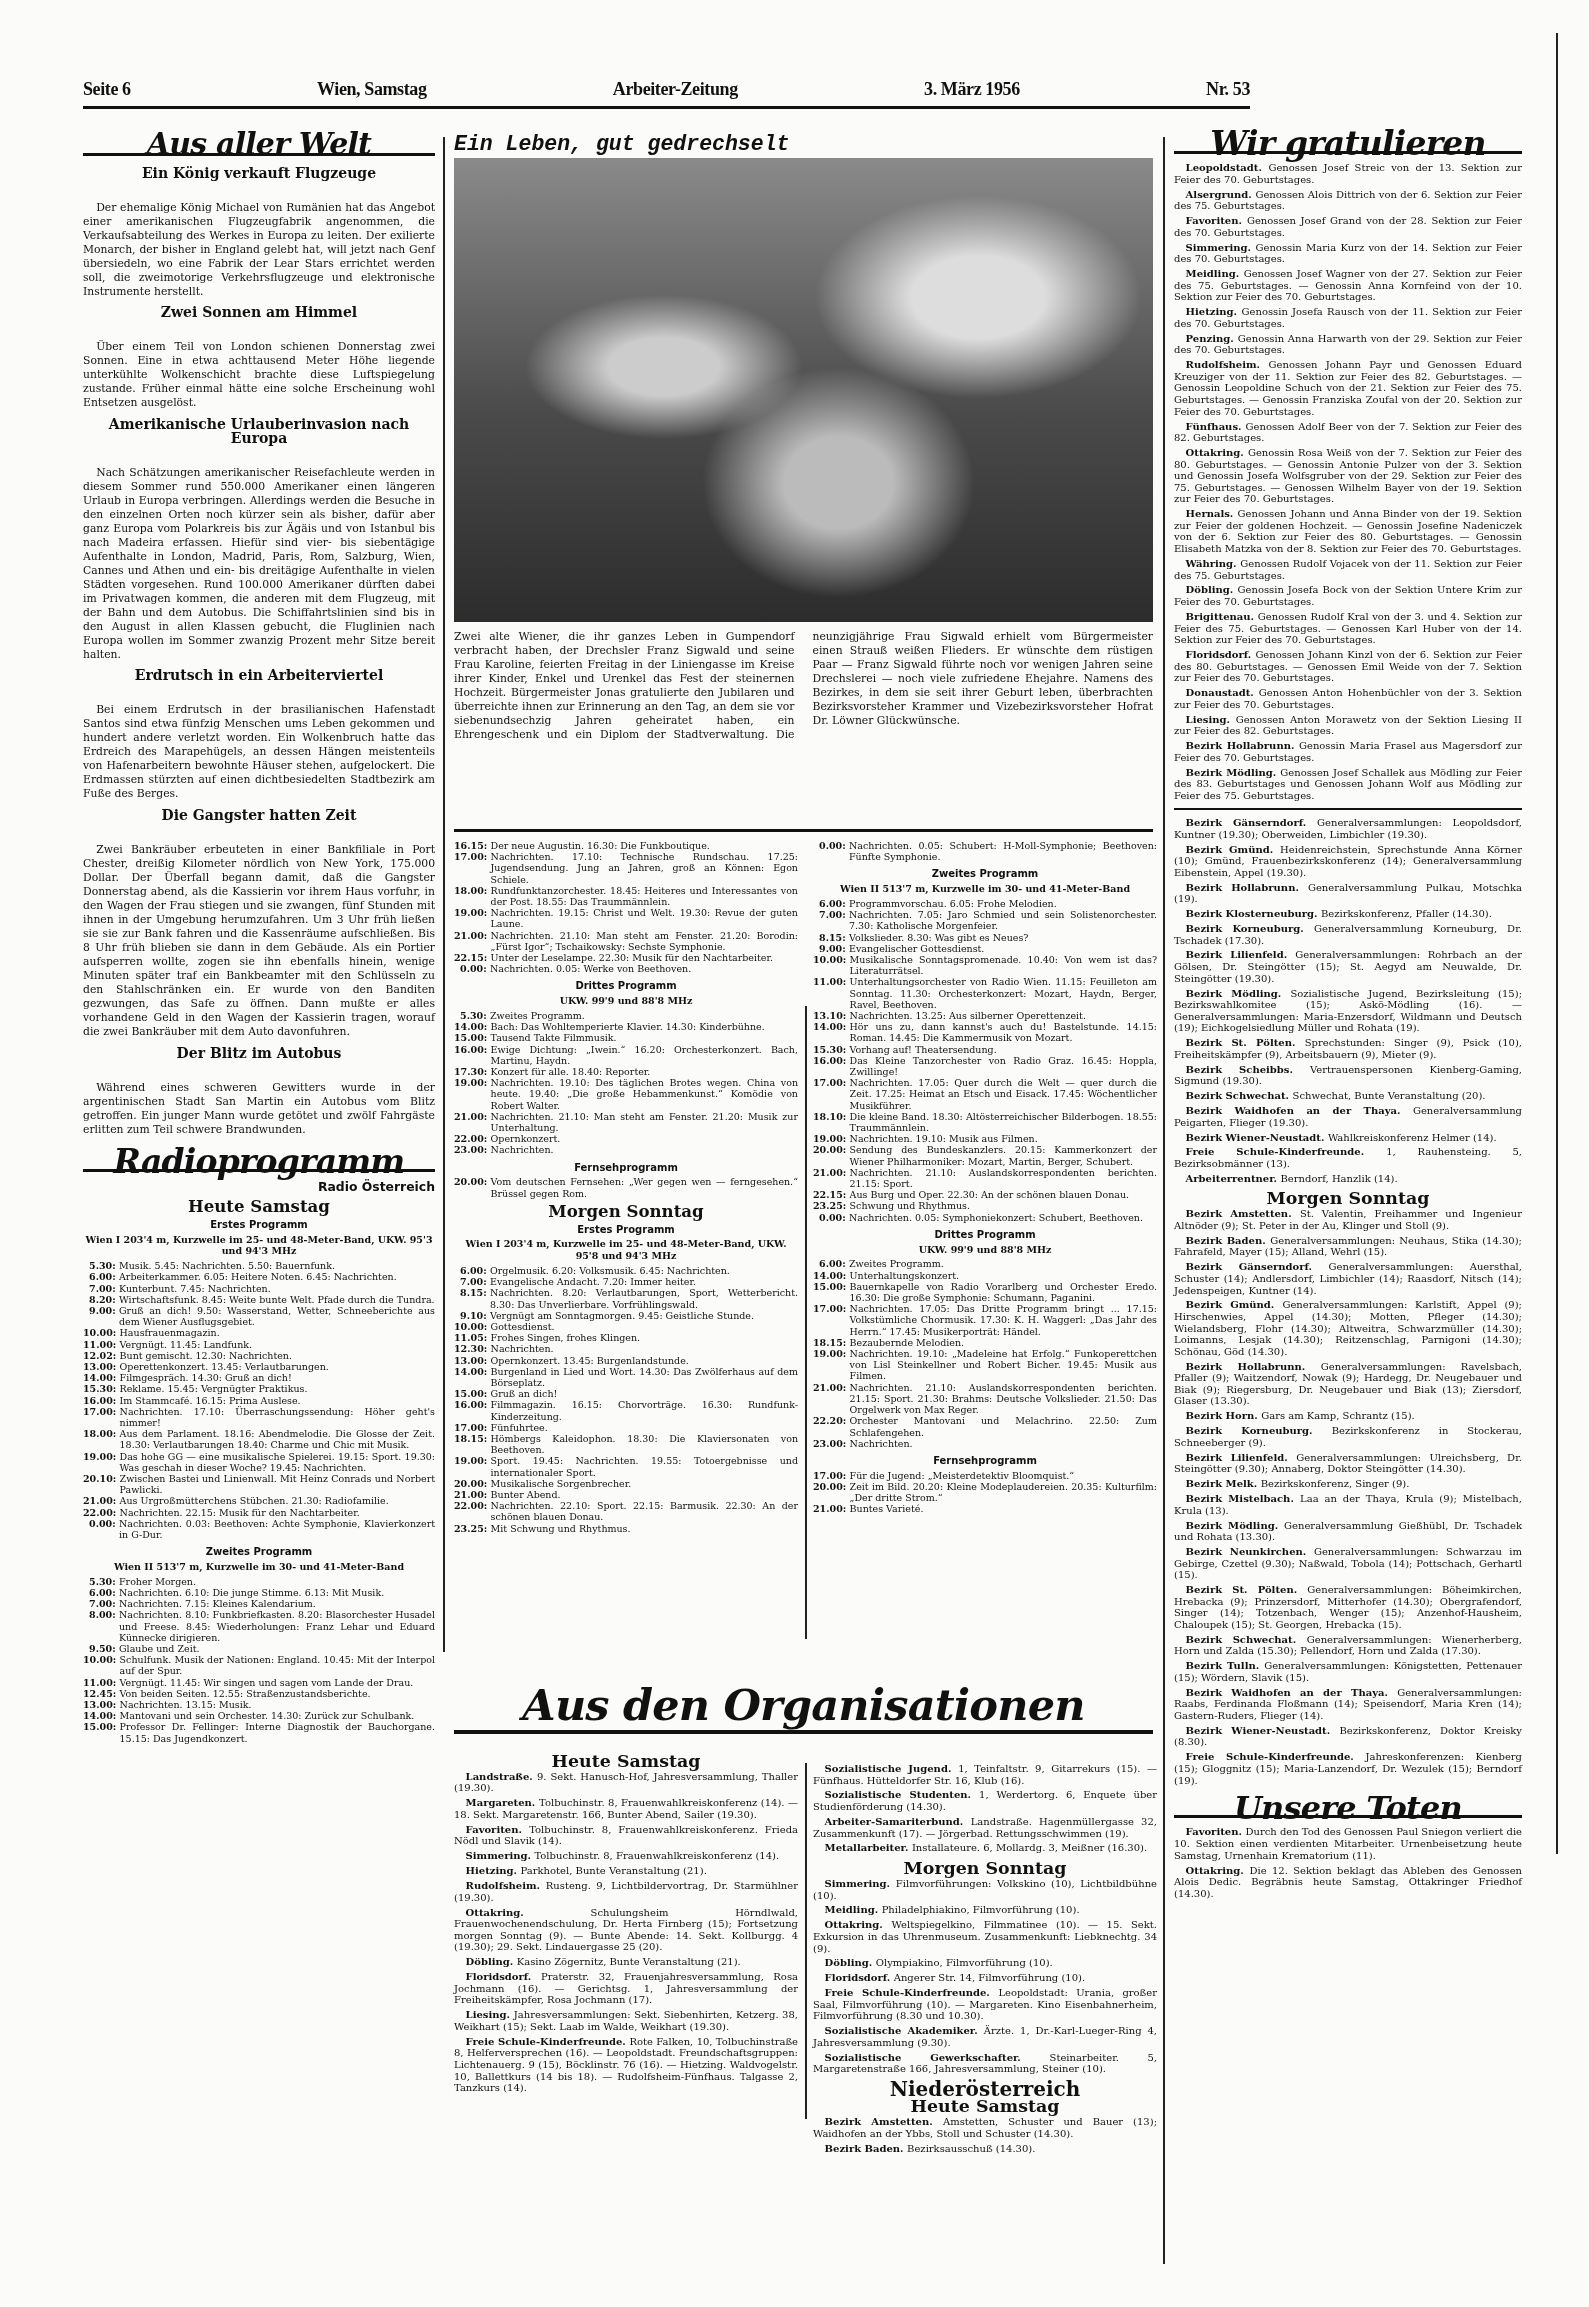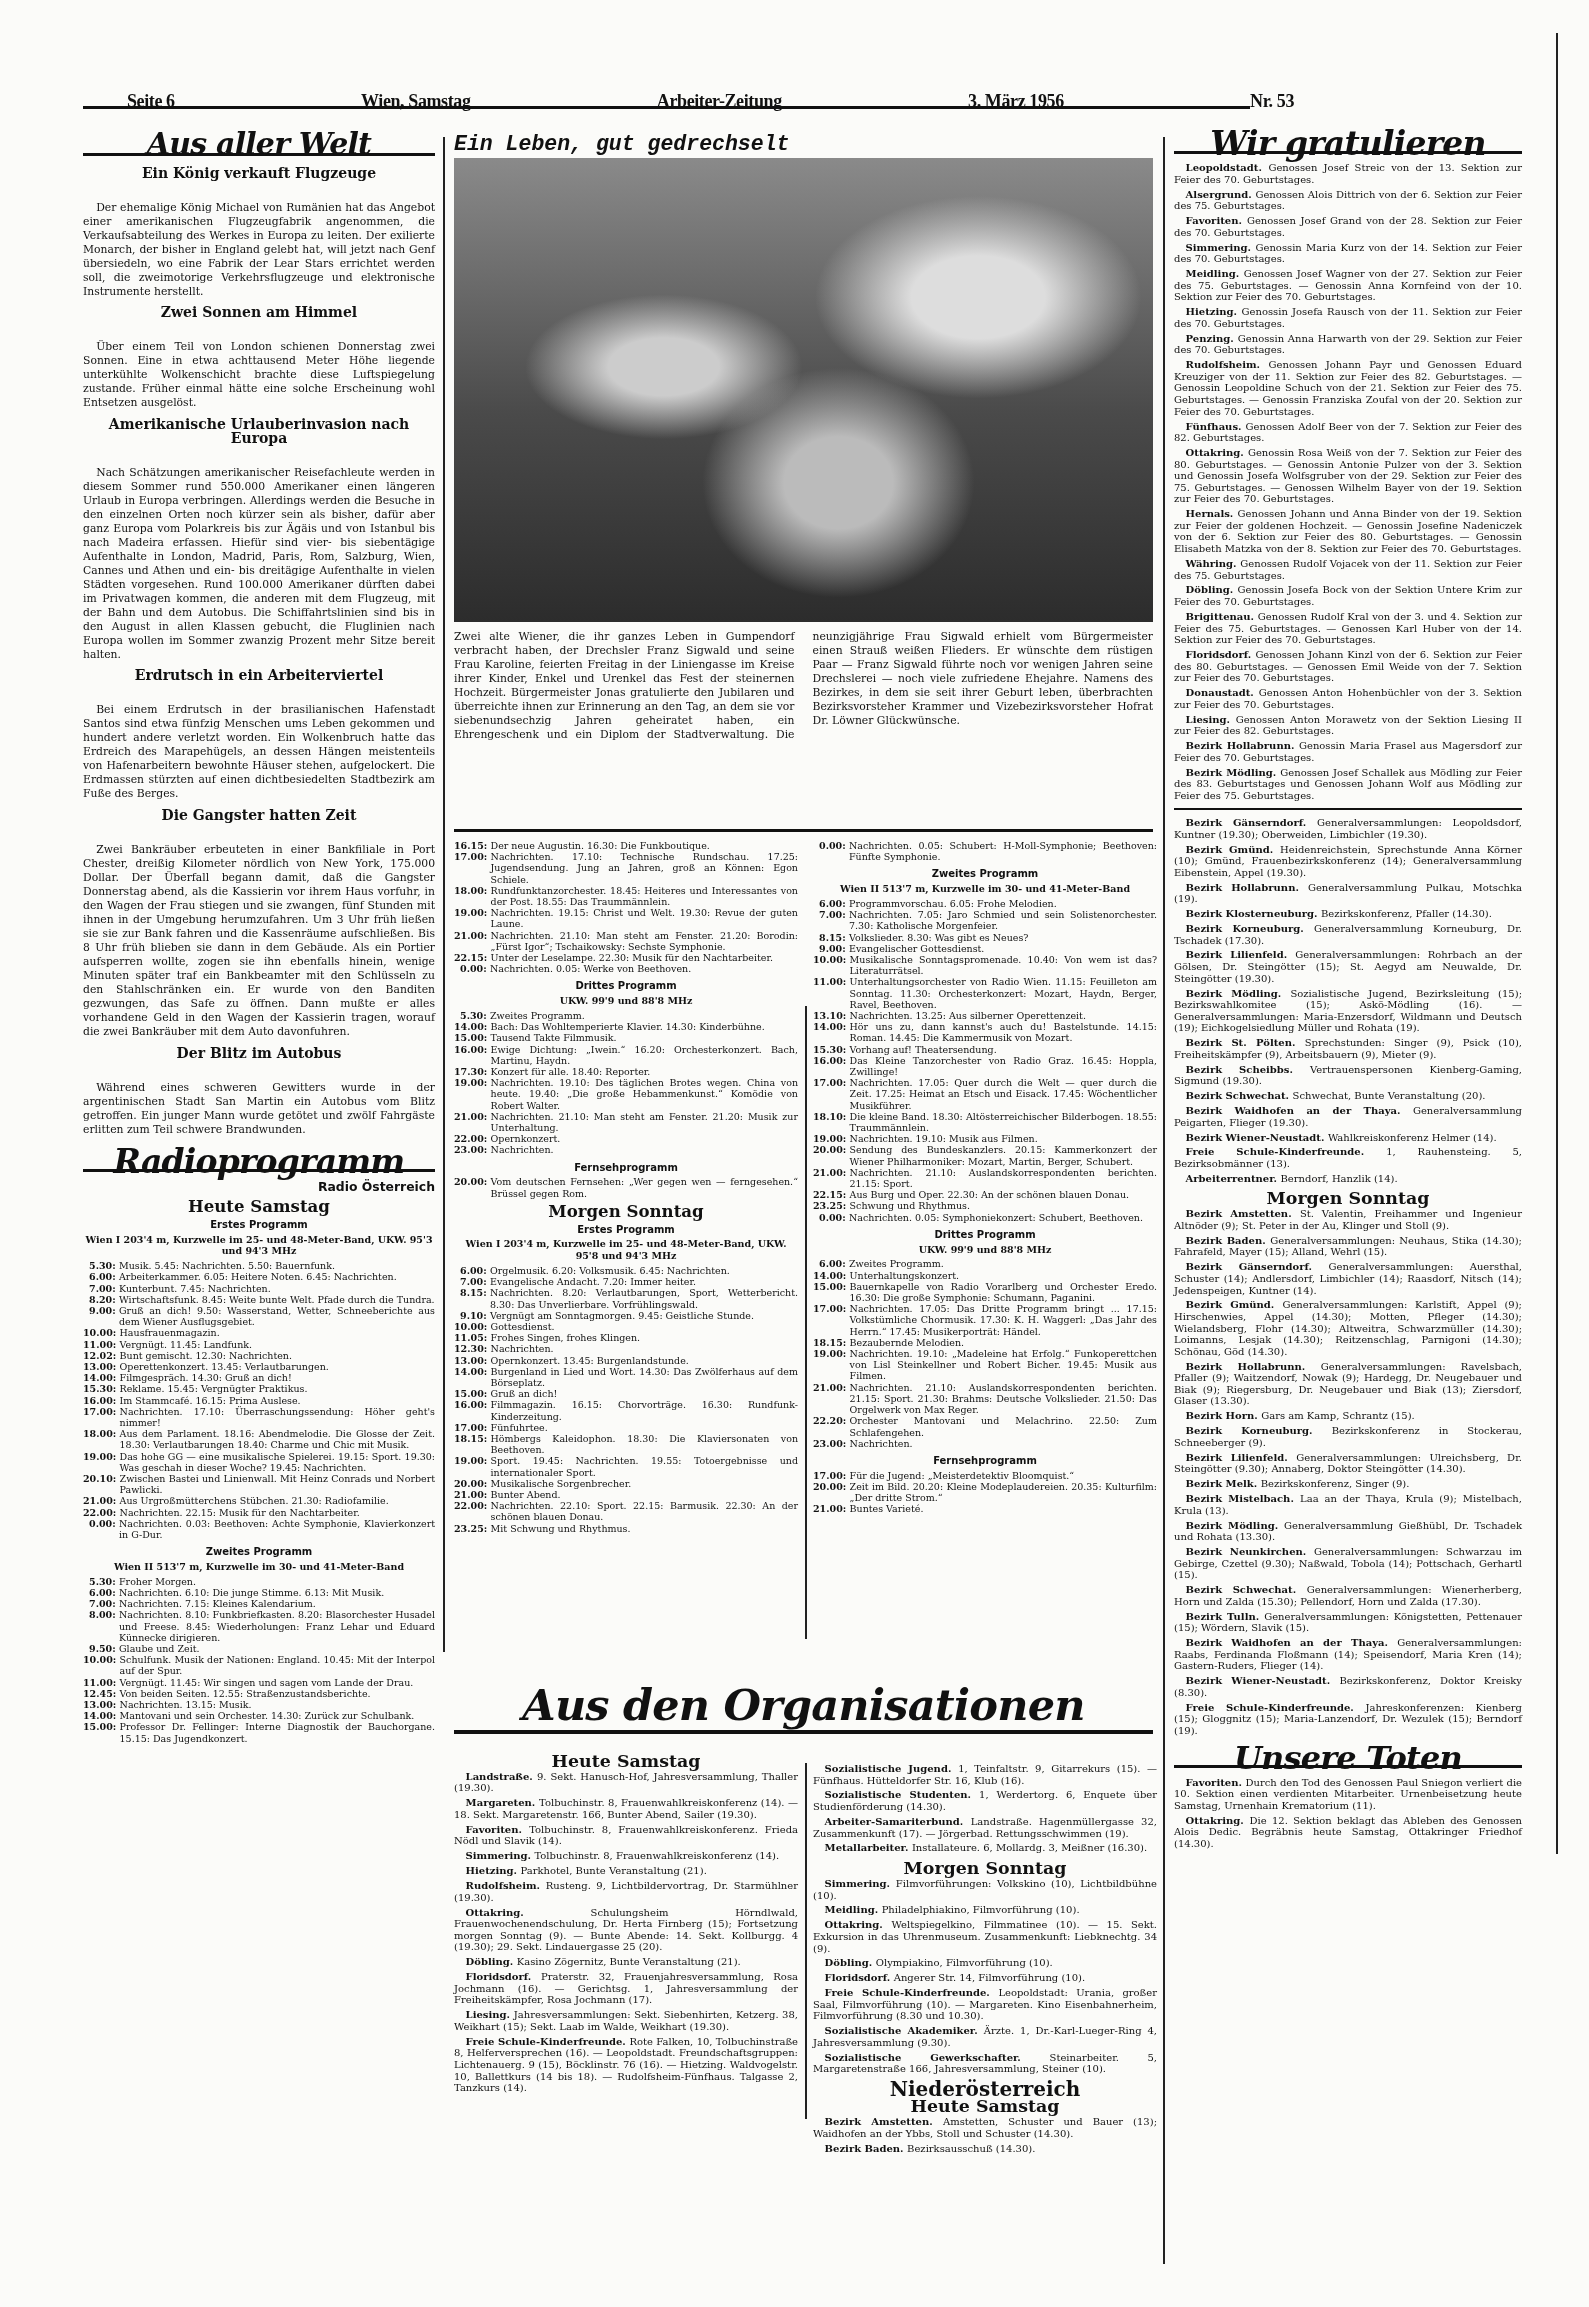--- a/index.html
+++ b/index.html
@@ -1,19 +1,19 @@
 <!DOCTYPE html>
 <html style="font-size:13.2px"><head>
 <meta charset="utf-8">
 <style>
   * { box-sizing: border-box; margin: 0; padding: 0; }
   html, body { width: 1589px; height: 2307px; background: #fbfbf9; overflow: hidden; }
   body { font-family: "DejaVu Serif", serif; color: #111; position: relative; }
   .page { position: absolute; left: 0; top: 0; width: 1589px; height: 2307px; }
-  .masthead { position: absolute; left: 83px; top: 79px; width: 1167px; height: 33px; display: flex; justify-content: space-between; align-items: flex-end; font-family: "Liberation Serif", serif; font-size: 18px; font-weight: bold; letter-spacing: -0.4px; margin-left: 44px; }
+  .masthead { position: absolute; left: 83px; top: 67px; width: 1167px; height: 33px; display: flex; justify-content: space-between; align-items: flex-end; font-family: "Liberation Serif", serif; font-size: 18px; font-weight: bold; letter-spacing: -0.4px; }
   .masthead-rule { position: absolute; left: 83px; top: 106px; width: 1167px; height: 3.3px; background: #111; }
   .col { position: absolute; font-size: 10.8px; line-height: 14px; text-align: justify; }
   .vrule { position: absolute; width: 1.7px; background: #222; }
   .hrule { position: absolute; height: 2.5px; background: #111; }
   .section-title { font-family: "DejaVu Serif", serif; font-style: italic; font-weight: bold; text-align: center; font-size: 30px; letter-spacing: -0.8px; border-bottom: 3.3px solid #111; padding-bottom: 1.7px; margin-bottom: 10px; }
   .script-title { font-family: "DejaVu Serif", serif; font-style: italic; font-weight: bold; font-size: 33px; text-align: center; border-bottom: 3.3px solid #111; margin-bottom: 8.3px; letter-spacing: -0.8px; }
   .art-head { font-weight: bold; text-align: center; font-size: 14px; margin: 6.6px 0 3.3px 0; }
   .art-body { text-indent: 13.2px; margin-bottom: 5px; margin-top: 21px; }
   .radio-sub { text-align: right; font-family: "DejaVu Sans", sans-serif; font-weight: bold; font-size: 12.4px; margin: 3.3px 0 1.7px 0; }
   .radio-day { text-align: center; font-weight: bold; font-size: 16.6px; margin: 5px 0 1.7px 0; }
@@ -604,20 +604,21 @@
         <div class="org-entry"><b>Bezirk Gänserndorf. </b><span>Generalversammlungen: Auersthal, Schuster (14); Andlersdorf, Limbichler (14); Raasdorf, Nitsch (14); Jedenspeigen, Kuntner (14).</span></div>
         <div class="org-entry"><b>Bezirk Gmünd. </b><span>Generalversammlungen: Karlstift, Appel (9); Hirschenwies, Appel (14.30); Motten, Pfleger (14.30); Wielandsberg, Flohr (14.30); Altweitra, Schwarzmüller (14.30); Loimanns, Lesjak (14.30); Reitzenschlag, Parnigoni (14.30); Schönau, Göd (14.30).</span></div>
         <div class="org-entry"><b>Bezirk Hollabrunn. </b><span>Generalversammlungen: Ravelsbach, Pfaller (9); Waitzendorf, Nowak (9); Hardegg, Dr. Neugebauer und Biak (9); Riegersburg, Dr. Neugebauer und Biak (13); Ziersdorf, Glaser (13.30).</span></div>
         <div class="org-entry"><b>Bezirk Horn. </b><span>Gars am Kamp, Schrantz (15).</span></div>
         <div class="org-entry"><b>Bezirk Korneuburg. </b><span>Bezirkskonferenz in Stockerau, Schneeberger (9).</span></div>
         <div class="org-entry"><b>Bezirk Lilienfeld. </b><span>Generalversammlungen: Ulreichsberg, Dr. Steingötter (9.30); Annaberg, Doktor Steingötter (14.30).</span></div>
         <div class="org-entry"><b>Bezirk Melk. </b><span>Bezirkskonferenz, Singer (9).</span></div>
         <div class="org-entry"><b>Bezirk Mistelbach. </b><span>Laa an der Thaya, Krula (9); Mistelbach, Krula (13).</span></div>
         <div class="org-entry"><b>Bezirk Mödling. </b><span>Generalversammlung Gießhübl, Dr. Tschadek und Rohata (13.30).</span></div>
         <div class="org-entry"><b>Bezirk Neunkirchen. </b><span>Generalversammlungen: Schwarzau im Gebirge, Czettel (9.30); Naßwald, Tobola (14); Pottschach, Gerhartl (15).</span></div>
+        <div class="org-entry"><b>Bezirk St. Pölten. </b><span>Generalversammlungen: Böheimkirchen, Hrebacka (9); Prinzersdorf, Mitterhofer (14.30); Obergrafendorf, Singer (14); Totzenbach, Wenger (15); Anzenhof-Hausheim, Chaloupek (15); St. Georgen, Hrebacka (15).</span></div>
         <div class="org-entry"><b>Bezirk Schwechat. </b><span>Generalversammlungen: Wienerherberg, Horn und Zalda (15.30); Pellendorf, Horn und Zalda (17.30).</span></div>
         <div class="org-entry"><b>Bezirk Tulln. </b><span>Generalversammlungen: Königstetten, Pettenauer (15); Wördern, Slavik (15).</span></div>
         <div class="org-entry"><b>Bezirk Waidhofen an der Thaya. </b><span>Generalversammlungen: Raabs, Ferdinanda Floßmann (14); Speisendorf, Maria Kren (14); Gastern-Ruders, Flieger (14).</span></div>
         <div class="org-entry"><b>Bezirk Wiener-Neustadt. </b><span>Bezirkskonferenz, Doktor Kreisky (8.30).</span></div>
         <div class="org-entry"><b>Freie Schule-Kinderfreunde. </b><span>Jahreskonferenzen: Kienberg (15); Gloggnitz (15); Maria-Lanzendorf, Dr. Wezulek (15); Berndorf (19).</span></div>
       </div>
     <div class="script-title" style="font-size:32px; margin-top:15px;">Unsere Toten</div>
     <div>
         <div class="org-entry"><b>Favoriten. </b><span>Durch den Tod des Genossen Paul Sniegon verliert die 10. Sektion einen verdienten Mitarbeiter. Urnenbeisetzung heute Samstag, Urnenhain Krematorium (11).</span></div>
         <div class="org-entry"><b>Ottakring. </b><span>Die 12. Sektion beklagt das Ableben des Genossen Alois Dedic. Begräbnis heute Samstag, Ottakringer Friedhof (14.30).</span></div>

